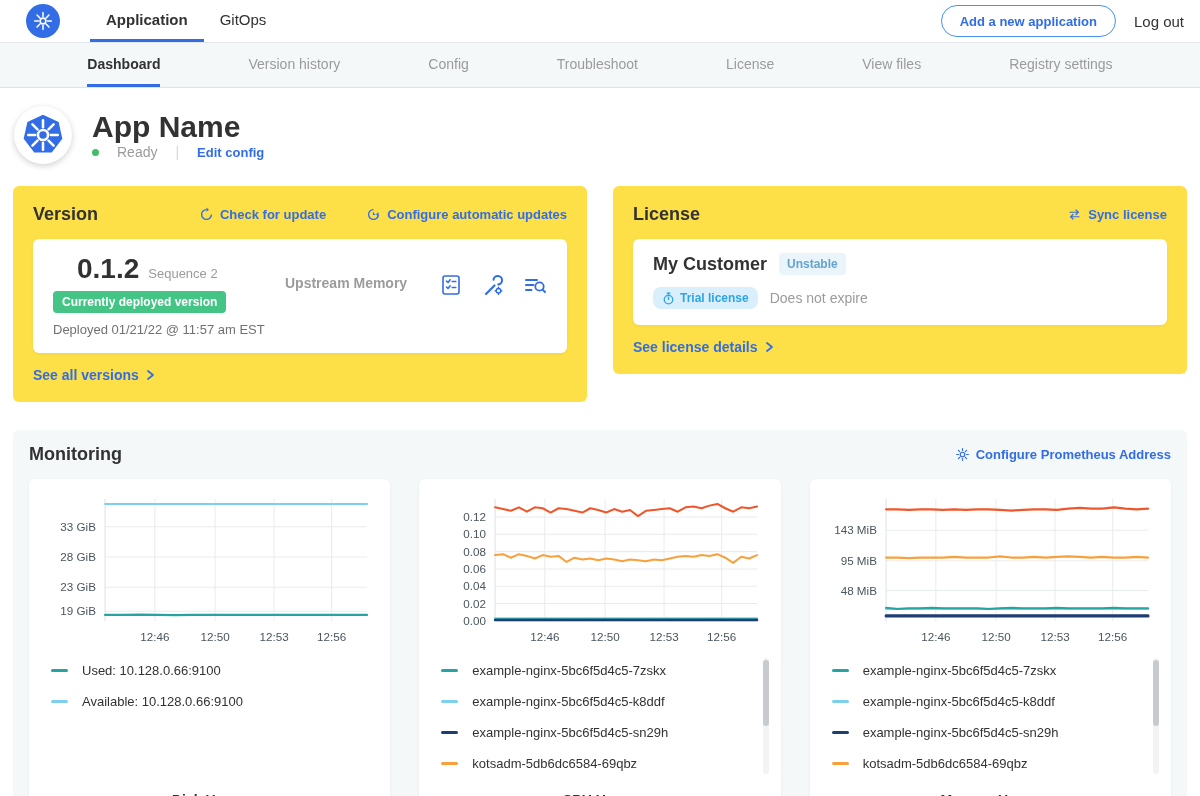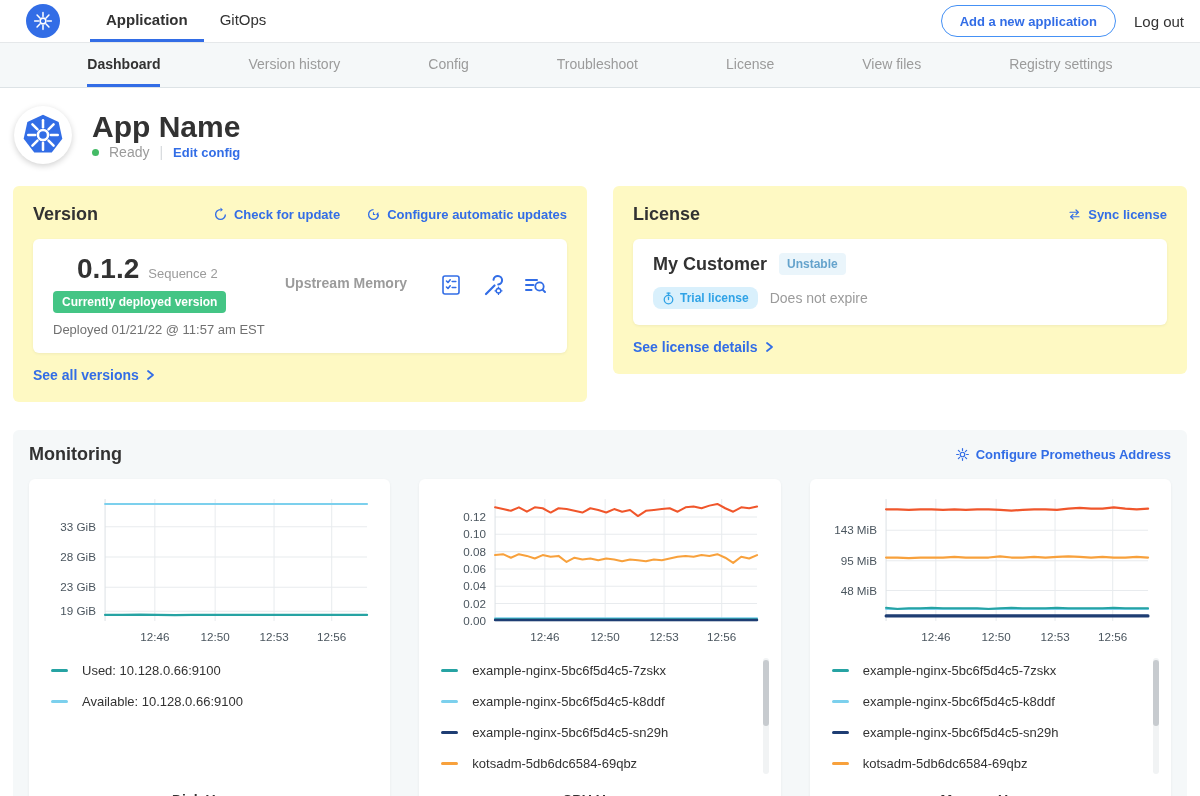--- a/index.html
+++ b/index.html
@@ -21,34 +21,34 @@
   
   .subnav { height:45px; background:#f5f8f9; border-bottom:1px solid #dde3e6; display:flex; justify-content:center; gap:88px; }
   .subnav-tab { display:flex; align-items:center; font-size:14px; font-weight:500; color:#9b9b9b; cursor:pointer; border-bottom:3px solid transparent; }
   .subnav-tab.active { color:#323232; font-weight:700; border-bottom-color:#326de6; }
 
   
   .app-header { display:flex; align-items:center; gap:20px; padding:18px 0 22px 14px; }
   .app-icon { width:58px; height:58px; border-radius:50%; background:#fff; box-shadow:0 2px 6px rgba(0,0,0,.18);
     display:flex; align-items:center; justify-content:center; }
   .app-title { font-size:30px; font-weight:700; }
-  .app-status-row { display:flex; align-items:center; gap:10px; margin-top:0; }
+  .app-status-row { display:flex; align-items:center; gap:18px; margin-top:0; }
   .status-dot { width:7px; height:7px; border-radius:50%; background:#44bb66; }
   .status-text { font-size:14px; color:#9b9b9b; }
   .pipe { color:#d5d9dc; font-size:14px; }
   .link { color:#326de6; font-weight:700; cursor:pointer; text-decoration:none; }
   .edit-config { font-size:13px; }
 
   
   .cards-row { display:flex; gap:26px; padding:0 13px; align-items:flex-start; }
-  .panel { background:#fef9c3; border-radius:6px; padding:18px 20px; }
+  .panel { background:#fde047; border-radius:6px; padding:18px 20px; }
   .panel-half { flex:1 1 0; }
   .panel-head { display:flex; align-items:center; }
   .panel-title { font-size:18px; font-weight:700; }
-  .panel-links { margin-left:auto; display:flex; align-items:center; gap:26px; }
+  .panel-links { margin-left:auto; display:flex; align-items:center; gap:40px; }
   .panel-link { display:flex; align-items:center; gap:6px; font-size:13px; }
   .white-card { background:#fff; border-radius:6px; box-shadow:0 1px 3px rgba(0,0,0,.06); margin-top:14px; padding:14px 20px 16px; }
   .see-link { display:inline-flex; align-items:center; gap:5px; font-size:14px; margin-top:14px; }
 
   
   .version-body { display:flex; }
   .version-left { width:232px; flex:0 0 auto; }
   .version-num-row { display:flex; align-items:baseline; gap:9px;margin-left:24px; }
   .version-num { font-size:28px; font-weight:700; }
   .version-seq { font-size:13px; color:#9b9b9b; }

